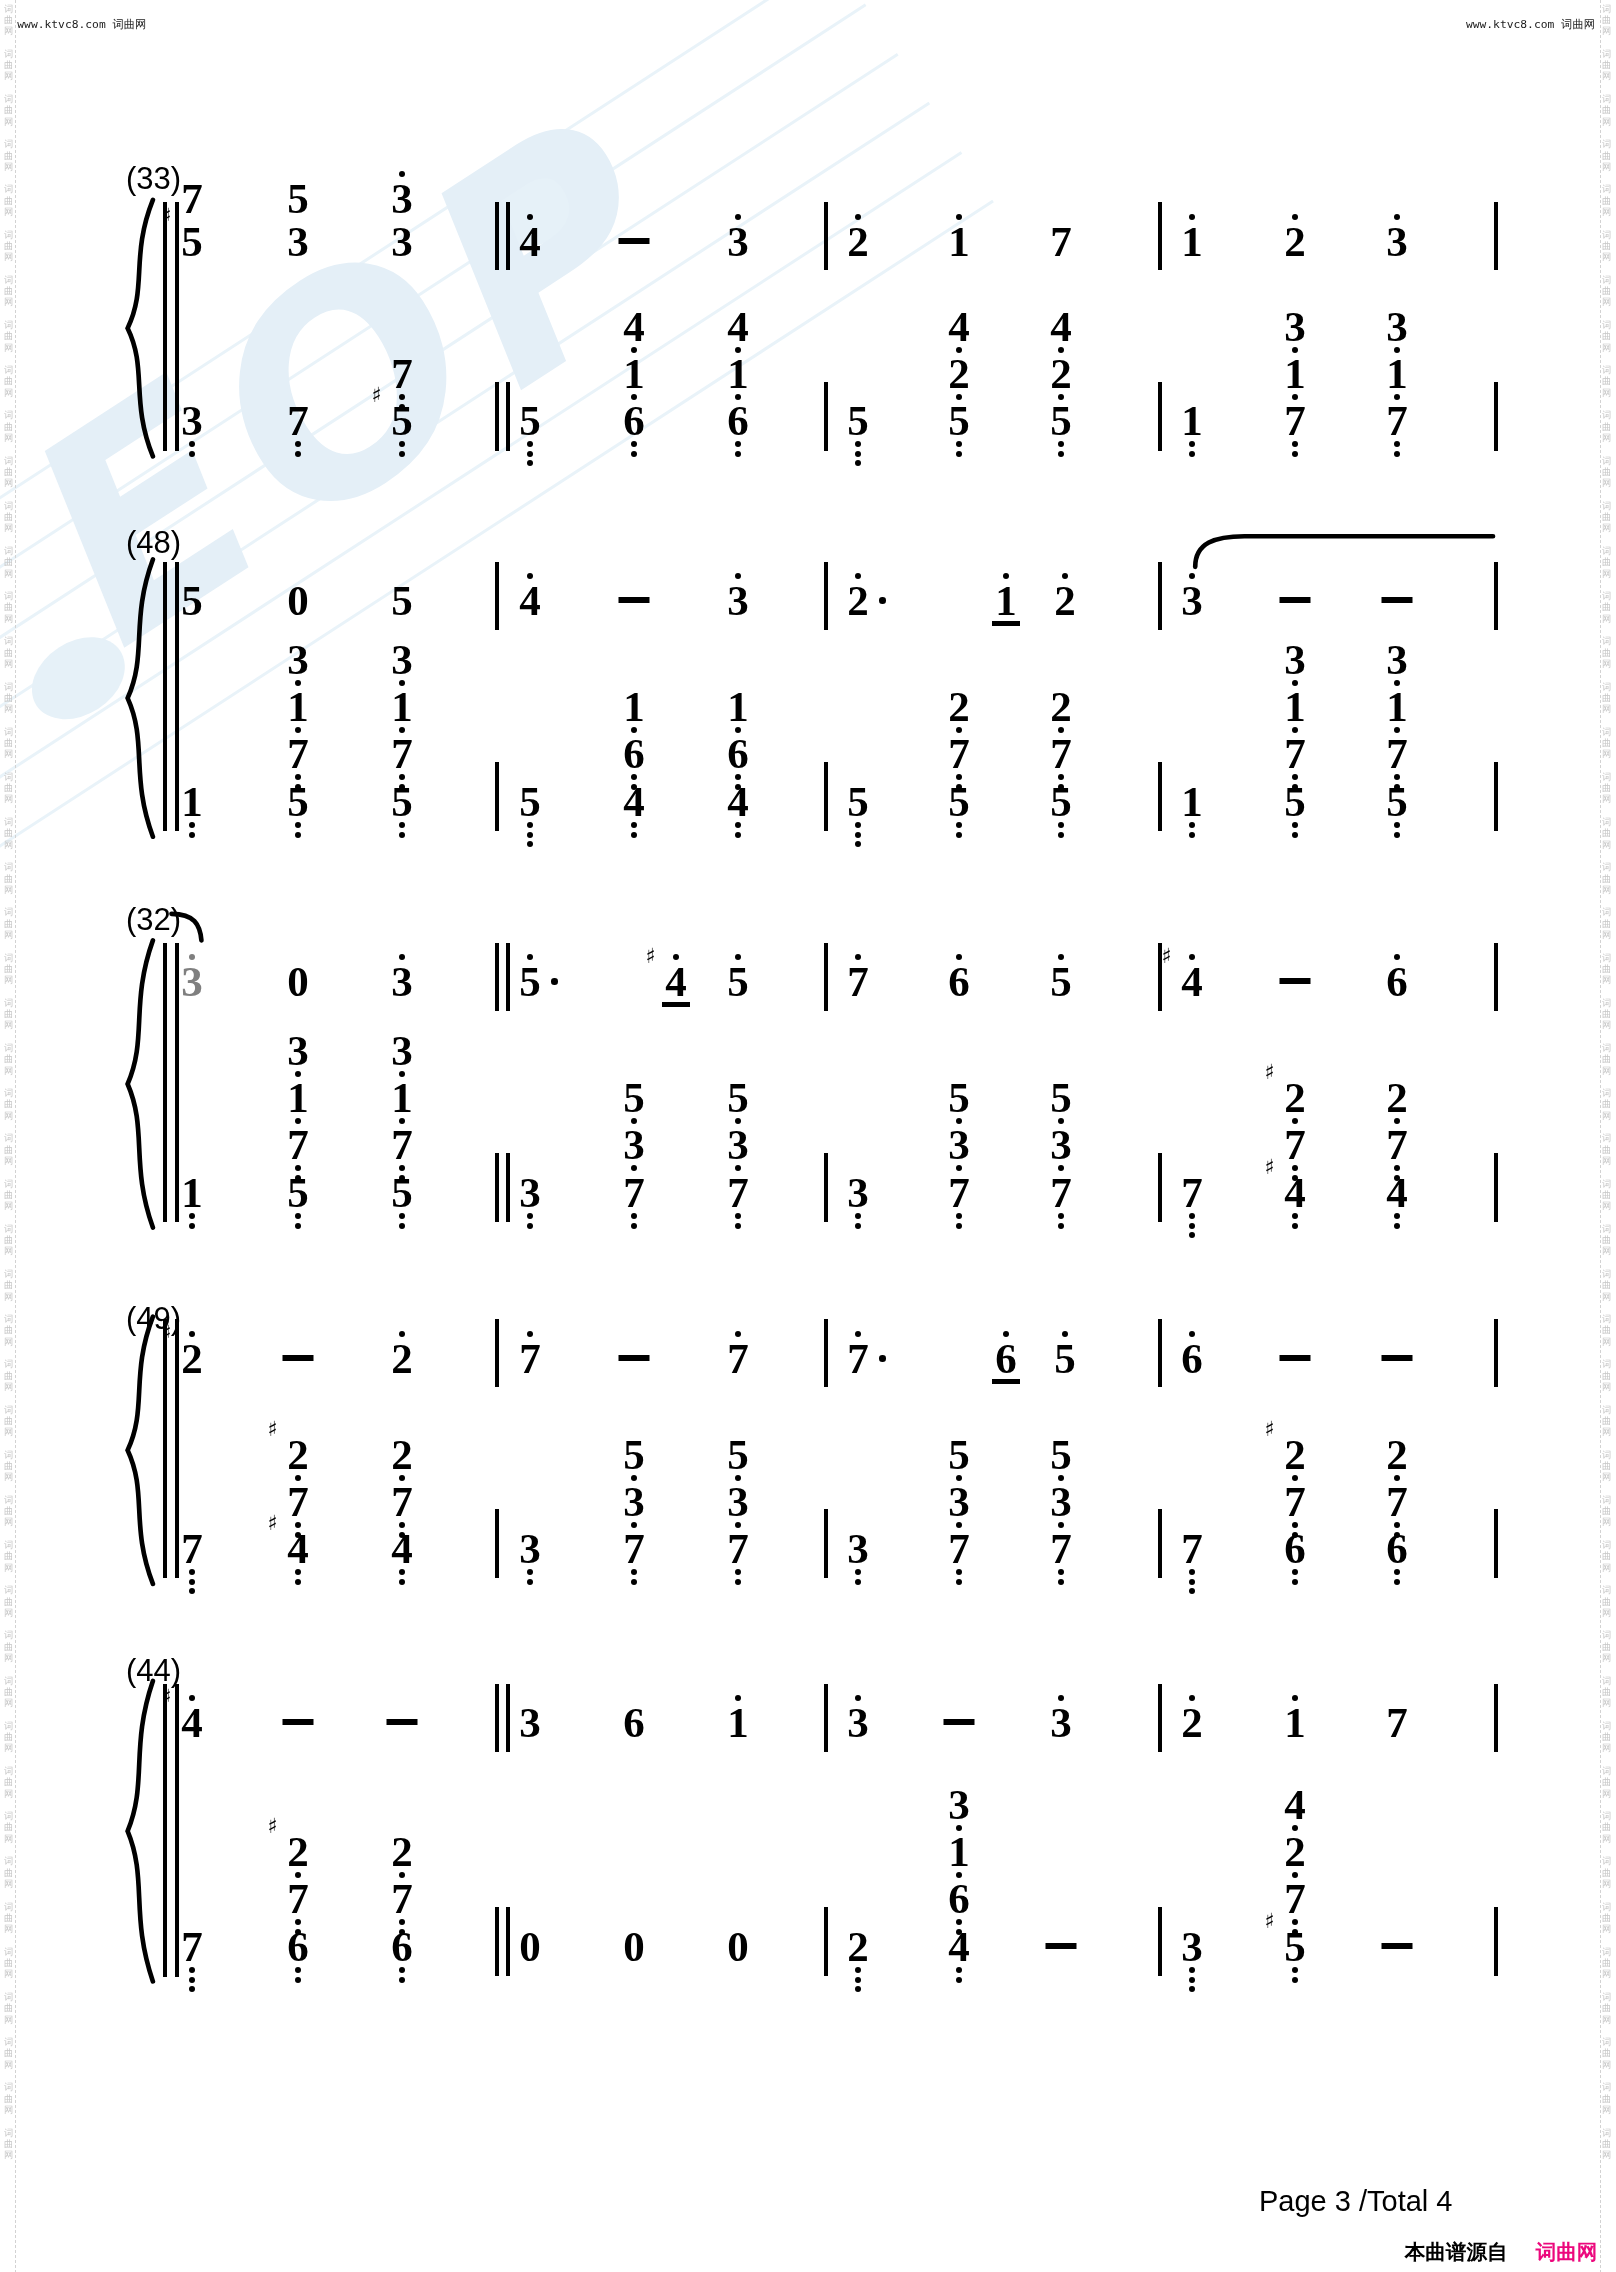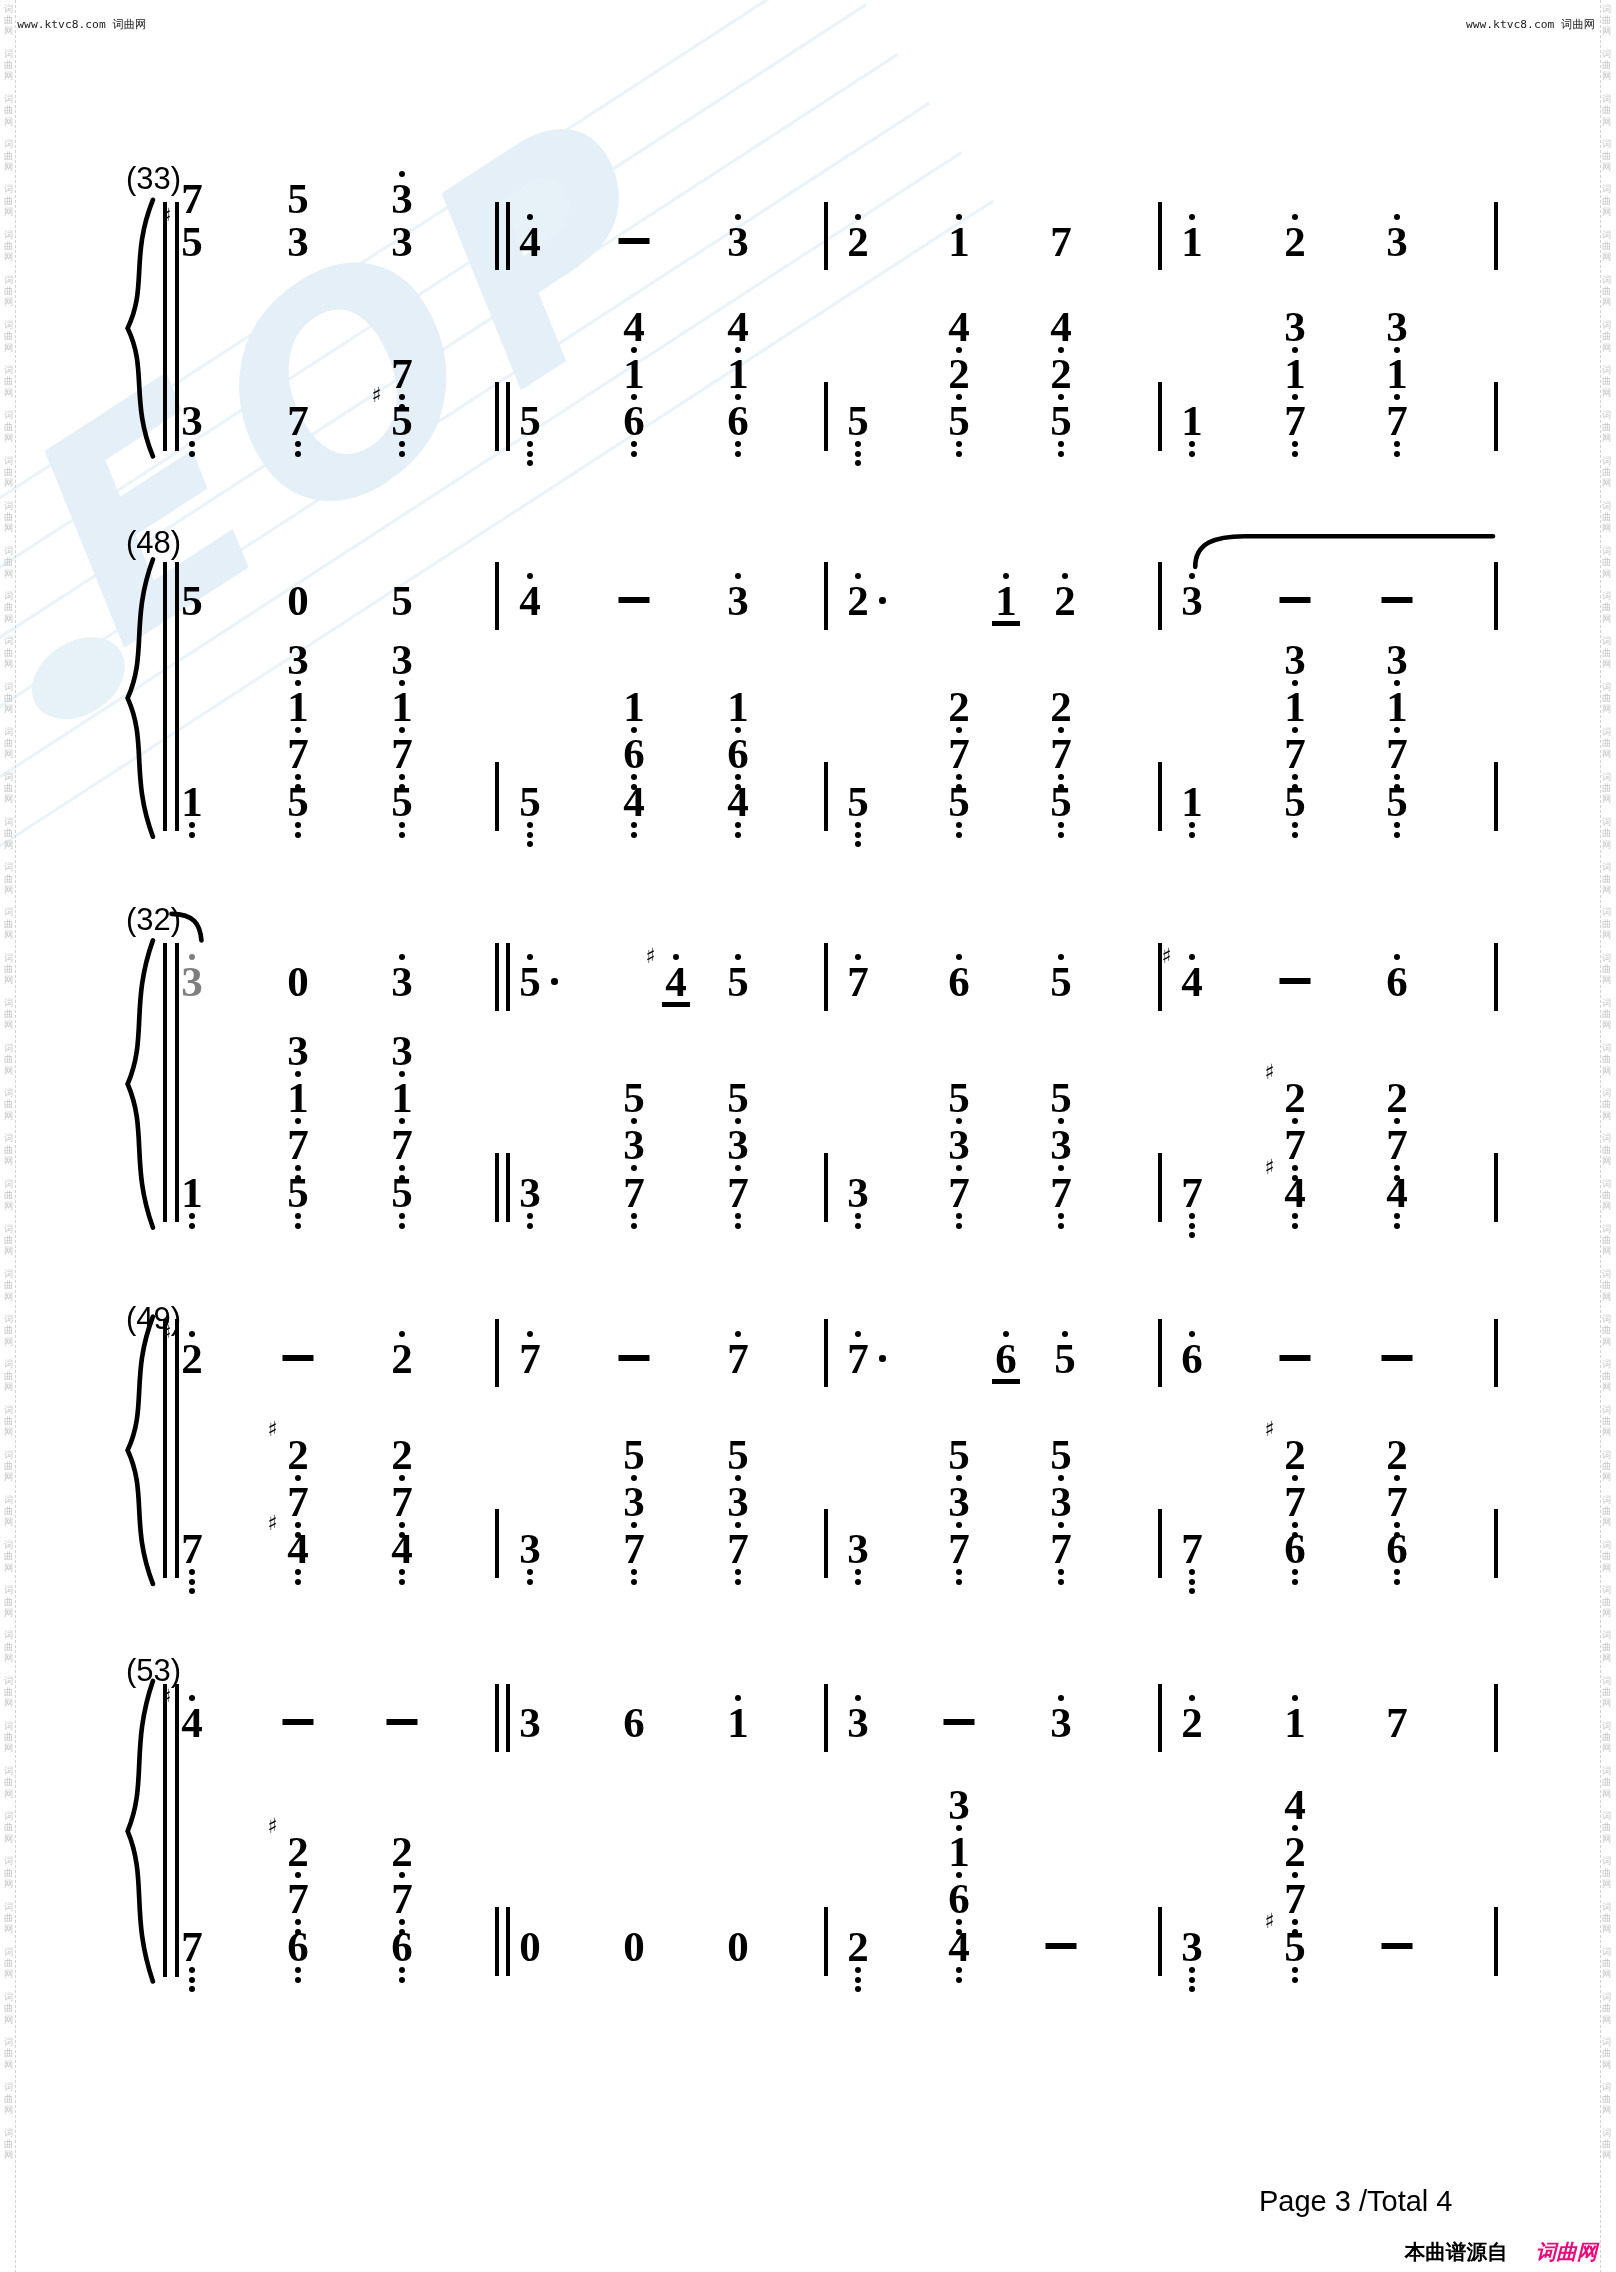--- a/index.html
+++ b/index.html
@@ -1241,21 +1241,21 @@
       <div class="note-box" style="left: 1381px; top: 1481px;">
         <div class="digit">7</div>
         <div class="odot" style="top: 41px;"></div>
         <div class="odot" style="top: 51px;"></div>
       </div>
       <div class="note-box" style="left: 1381px; top: 1528px;">
         <div class="digit">6</div>
         <div class="odot" style="top: 41px;"></div>
         <div class="odot" style="top: 51px;"></div>
       </div>
-      <div class="sys-label" style="left: 126px; top: 1653px;">(53)</div>
+      <div class="sys-label" style="left: 126px; top: 1653px;">(44)</div>
       <div class="vline" style="left: 163px; top: 1684px; height: 293px;"></div>
       <div class="vline" style="left: 175px; top: 1684px; height: 293px;"></div>
       <div class="vline" style="left: 495px; top: 1684px; height: 68px;"></div>
       <div class="vline" style="left: 495px; top: 1907px; height: 69px;"></div>
       <div class="vline" style="left: 506px; top: 1684px; height: 68px;"></div>
       <div class="vline" style="left: 506px; top: 1907px; height: 69px;"></div>
       <div class="vline" style="left: 824px; top: 1684px; height: 68px;"></div>
       <div class="vline" style="left: 824px; top: 1907px; height: 69px;"></div>
       <div class="vline" style="left: 1158px; top: 1684px; height: 68px;"></div>
       <div class="vline" style="left: 1158px; top: 1907px; height: 69px;"></div>
@@ -1400,17 +1400,17 @@
         <div class="odot" style="top: 41px;"></div>
         <div class="odot" style="top: 51px;"></div>
       </div>
       <div class="note-box" style="left: 1381px; top: 1926px;">
         <div class="dash"></div>
       </div>
     </div>
 
   <div class="footer-page">Page 3 /Total 4</div>
   <div class="source-line">
-    <span>本曲谱源自</span><span class="brand" style="color: rgb(236, 8, 125); font-style: italic;">词曲网</span>
+    <span>本曲谱源自</span><span class="brand" style="color: rgb(236, 8, 125);">词曲网</span>
   </div>
 
 </div>
 
 
 </body></html>

